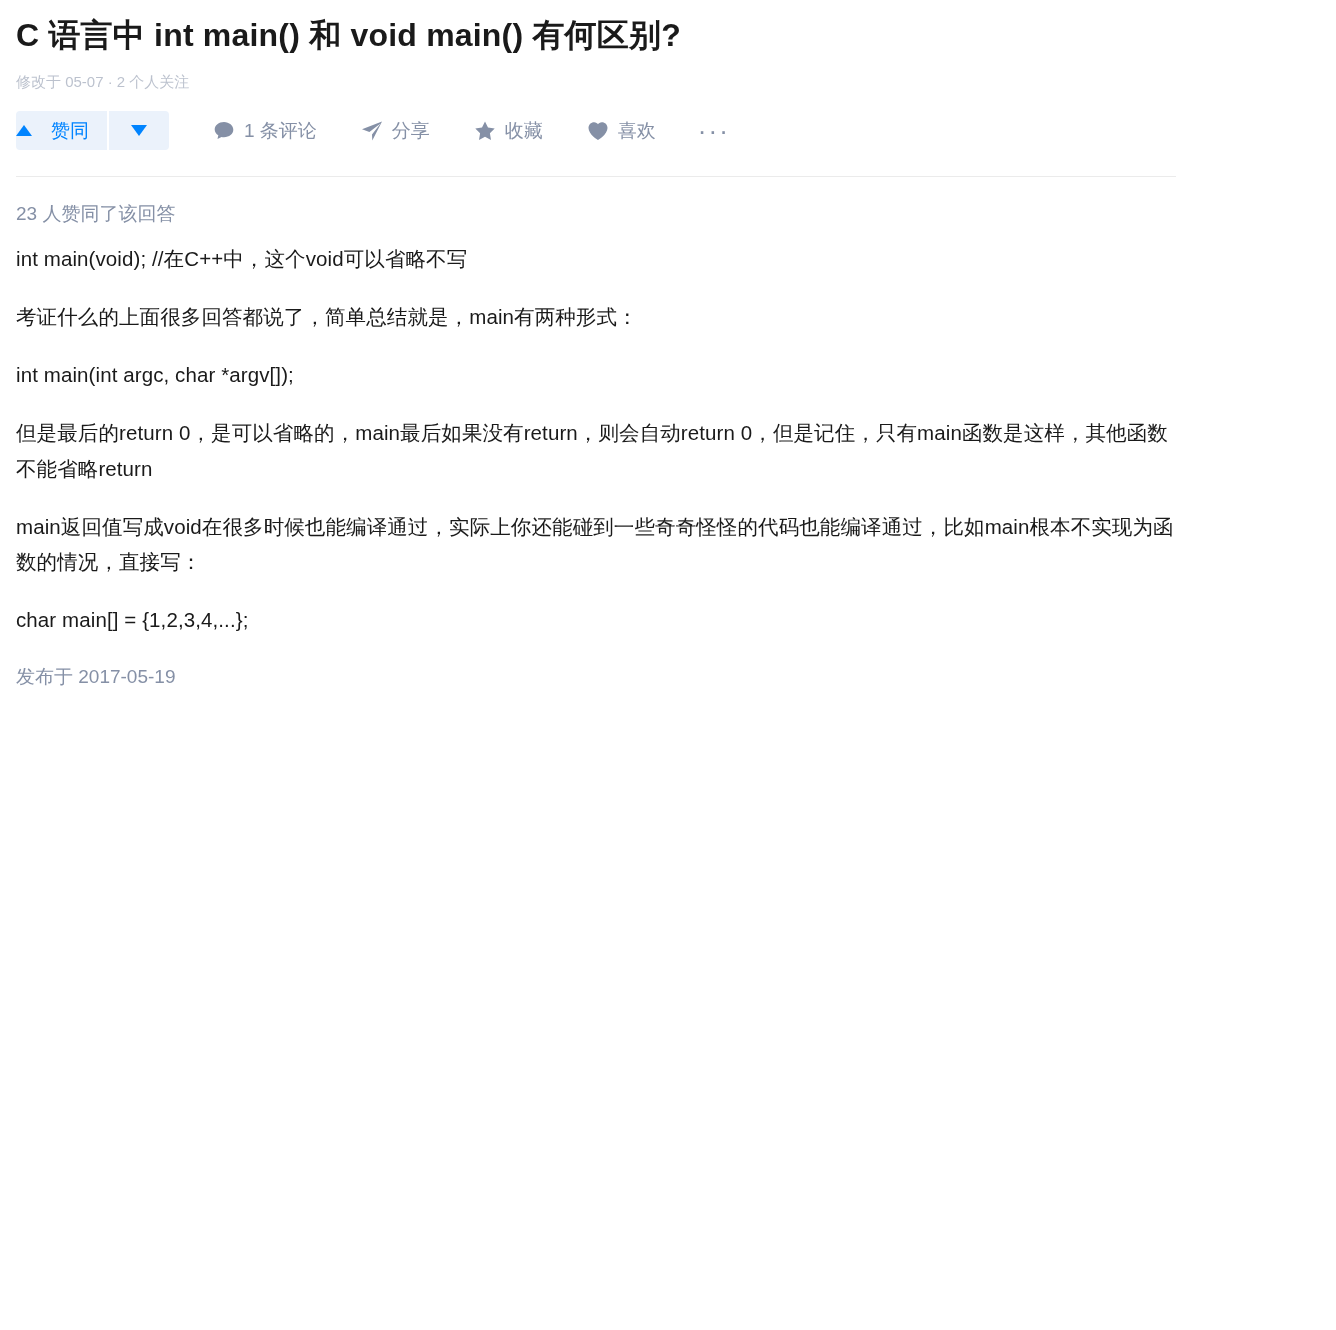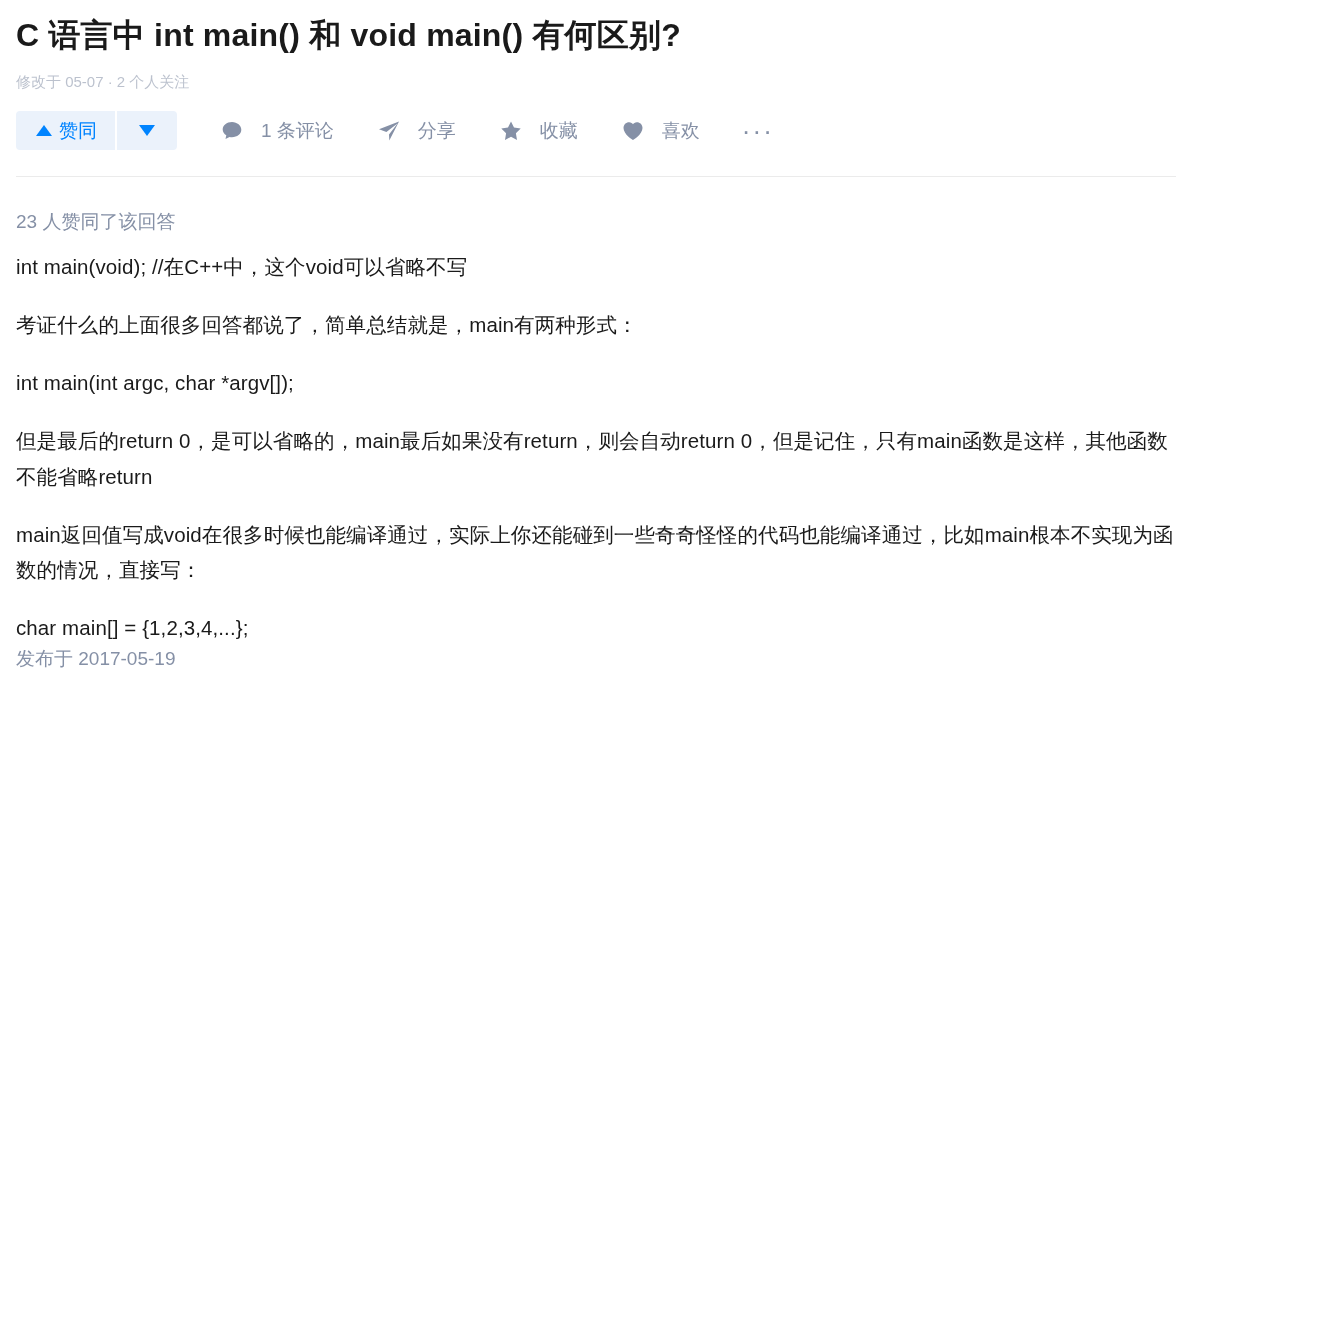--- a/index.html
+++ b/index.html
@@ -50,24 +50,24 @@
   }
   .vote-group {
     display: flex;
     align-items: stretch;
   }
   .vote-up {
     background: #ebf2fb;
     color: #0084ff;
     border-radius: 4px 0 0 4px;
     font-size: 19px;
-    padding: 10px 18px 10px 20px;
-    display: flex;
-    align-items: center;
-    gap: 7px;
+    padding: 10px 18px 10px 0;
+    display: flex;
+    align-items: center;
+    gap: 19px;
     cursor: pointer;
     line-height: 1;
   }
   .tri-up {
     width: 0; height: 0;
     border-left: 8px solid transparent;
     border-right: 8px solid transparent;
     border-bottom: 11px solid #0084ff;
     display: inline-block;
   }
@@ -84,21 +84,21 @@
     margin-left: 2px;
     padding: 10px 22px;
     display: flex;
     align-items: center;
     justify-content: center;
     cursor: pointer;
   }
   .act {
     display: flex;
     align-items: center;
-    gap: 18px;
+    gap: 9px;
     color: #8590a6;
     font-size: 19px;
     margin-left: 44px;
     cursor: pointer;
     line-height: 1;
   }
   .act svg { display: block; }
   .dots {
     color: #8590a6;
     font-size: 26px;
@@ -138,37 +138,38 @@
   }
   .author-bio {
     font-size: 19px;
     color: #444;
     margin-top: 3px;
     line-height: 1.4;
   }
   .voters {
     font-size: 19px;
     color: #8590a6;
-    margin-top: 32px;
+    margin-top: 24px;
   }
 
   
   .content { margin-top: 10px; }
   .content p {
     font-size: 20.5px;
     line-height: 1.75;
     color: #1a1a1a;
     margin: 22px 0 0 0;
     letter-spacing: 0.1px;
   }
   .content p:first-child { margin-top: 14px; }
 
   .publish-time {
     font-size: 19px;
     color: #8590a6;
+    margin-top: 26px;
     padding-bottom: 12px;
   }
 </style>
 </head>
 <body>
 
 <div class="page">
 
   <h1 class="question-title">C 语言中 int main() 和 void main() 有何区别?</h1>
   <div class="meta-line">修改于 05-07 · 2 个人关注</div>

